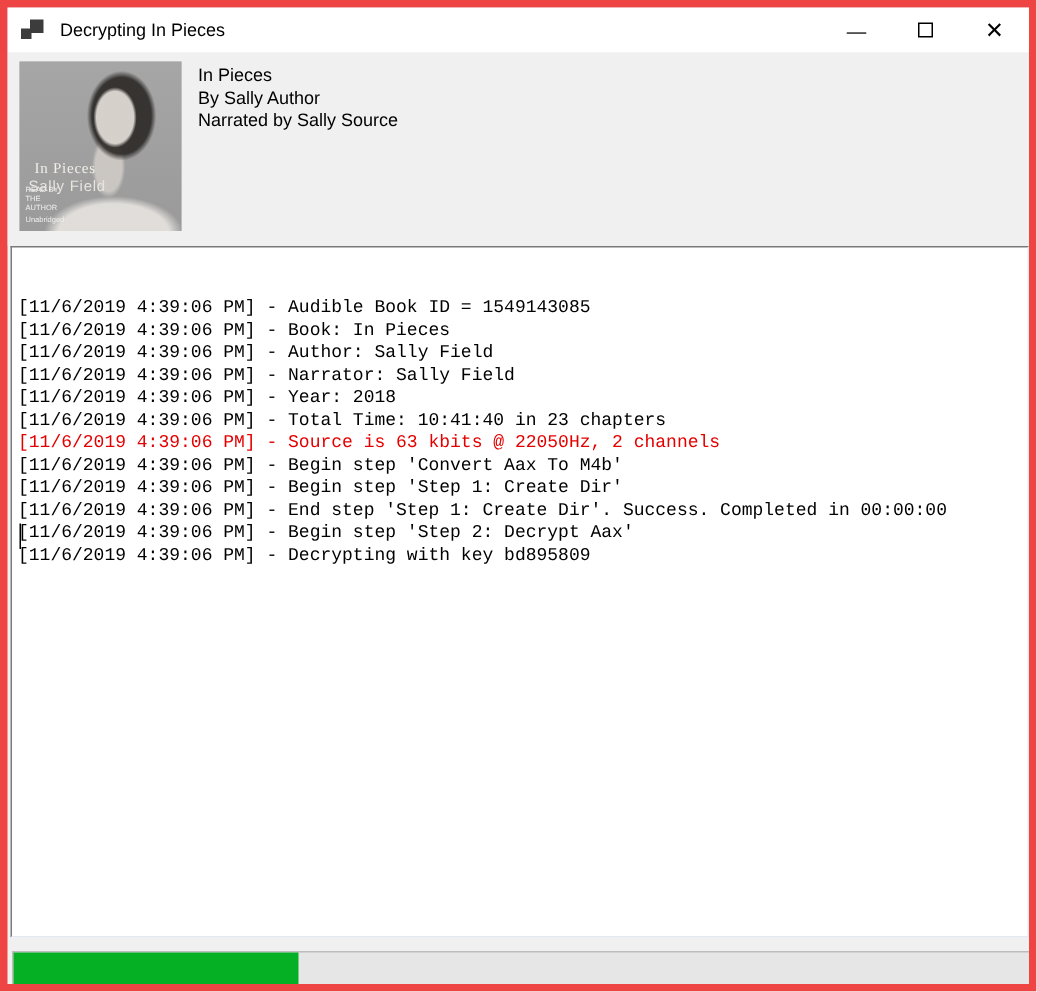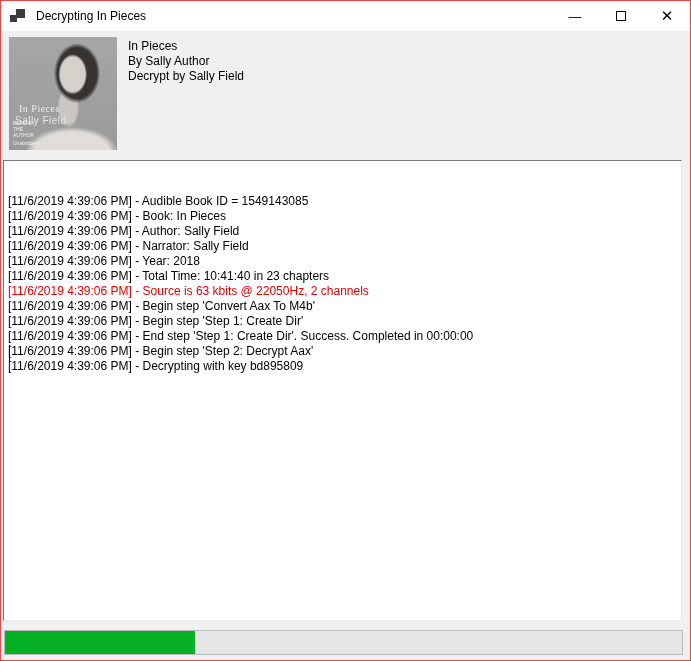--- a/index.html
+++ b/index.html
@@ -1,20 +1,20 @@
 <!DOCTYPE html>
 <html><head>
 <meta charset="utf-8">
 <style>
   * { margin: 0; padding: 0; box-sizing: border-box; }
   html, body { width: 691px; height: 661px; background: #fff; font-family: "Liberation Sans", sans-serif; }
 
   .window {
     width: 691px; height: 661px;
-    border: 1px solid #ef4444;
+    border: 5px solid #ef4444;
     background: #f0f0f0;
     position: relative;
     overflow: hidden;
   }
 
   
   .titlebar {
     height: 30px;
     background: #ffffff;
     display: flex;
@@ -102,21 +102,21 @@
     border: 1px solid #7a7a7a;
     border-bottom-color: #e3e9ef;
     border-right-color: #e3e9ef;
     position: relative;
     font-size: 12px; line-height: 15px;
     padding: 3px 0 0 4px;
     overflow: hidden;
     white-space: pre;
     cursor: text;
   }
-  .log-line { height: 15px; color: #000; }
+  .log-line { height: 15px; color: #000; font-family: Liberation Mono, monospace; }
   .caret {
     position: absolute; left: 5px; top: 184px;
     width: 1px; height: 17px; background: #000;
   }
 
   
   .progressbar {
     margin: 9px 0 0 3px;
     width: 679px; height: 25px;
     background: #e6e6e6;
@@ -157,21 +157,21 @@
     <div class="cover">
       <div class="cover-art"></div>
       <div class="cover-title">In Pieces</div>
       <div class="cover-author">Sally Field</div>
       <div class="cover-readby">READ BY THE AUTHOR</div>
       <div class="cover-edition">Unabridged</div>
     </div>
     <div class="book-info">
       <div>In Pieces</div>
       <div>By Sally Author</div>
-      <div>Decrypt by Sally Field</div>
+      <div>Narrated by Sally Source</div>
     </div>
   </div>
 
   <div class="log">
     <div><div class="log-line">[11/6/2019 4:39:06 PM] - Audible Book ID = 1549143085</div><div class="log-line">[11/6/2019 4:39:06 PM] - Book: In Pieces</div><div class="log-line">[11/6/2019 4:39:06 PM] - Author: Sally Field</div><div class="log-line">[11/6/2019 4:39:06 PM] - Narrator: Sally Field</div><div class="log-line">[11/6/2019 4:39:06 PM] - Year: 2018</div><div class="log-line">[11/6/2019 4:39:06 PM] - Total Time: 10:41:40 in 23 chapters</div><div class="log-line" style="color: rgb(229, 0, 0);">[11/6/2019 4:39:06 PM] - Source is 63 kbits @ 22050Hz, 2 channels</div><div class="log-line">[11/6/2019 4:39:06 PM] - Begin step 'Convert Aax To M4b'</div><div class="log-line">[11/6/2019 4:39:06 PM] - Begin step 'Step 1: Create Dir'</div><div class="log-line">[11/6/2019 4:39:06 PM] - End step 'Step 1: Create Dir'. Success. Completed in 00:00:00</div><div class="log-line">[11/6/2019 4:39:06 PM] - Begin step 'Step 2: Decrypt Aax'</div><div class="log-line">[11/6/2019 4:39:06 PM] - Decrypting with key bd895809</div></div>
     <div class="caret"></div>
   </div>
 
   <div class="progressbar" style="background: rgb(230, 230, 230);">
     <div class="progress-fill" style="width: 28%; background: rgb(6, 176, 37);"></div>

